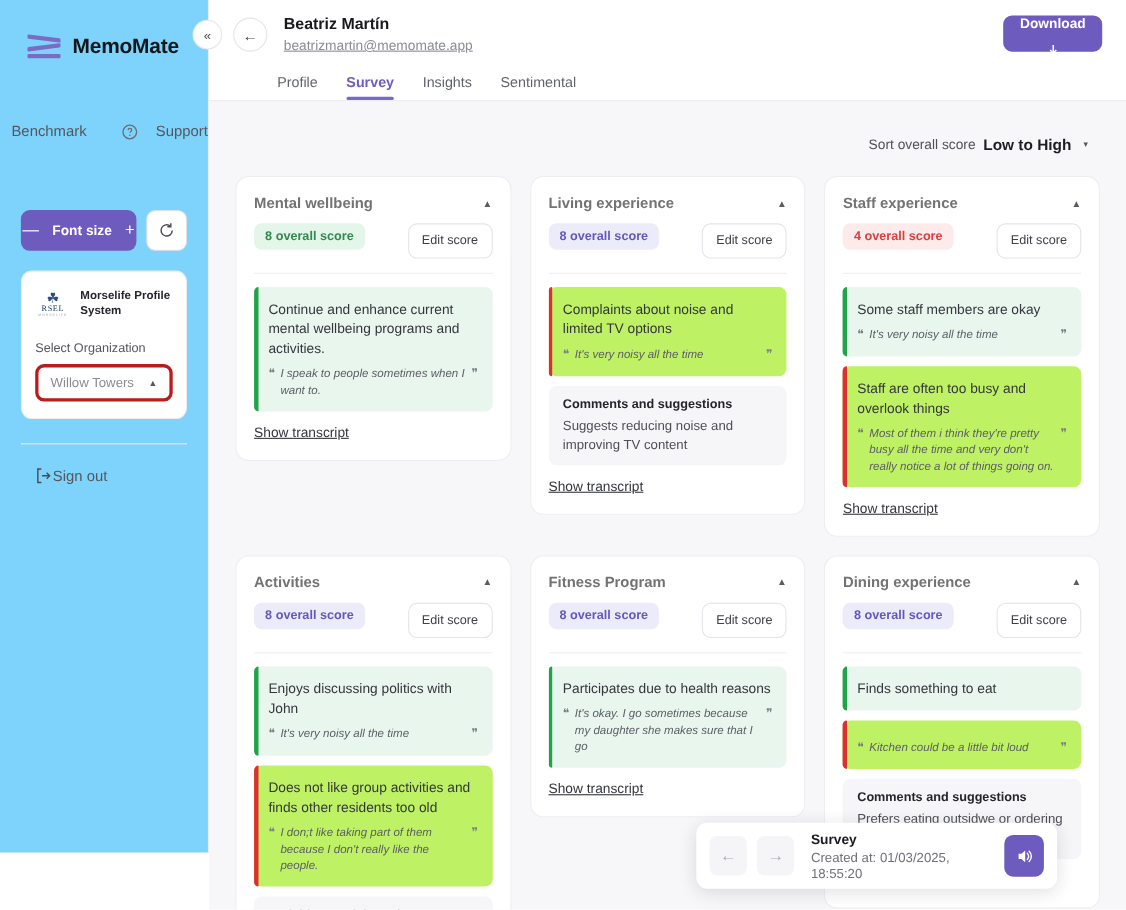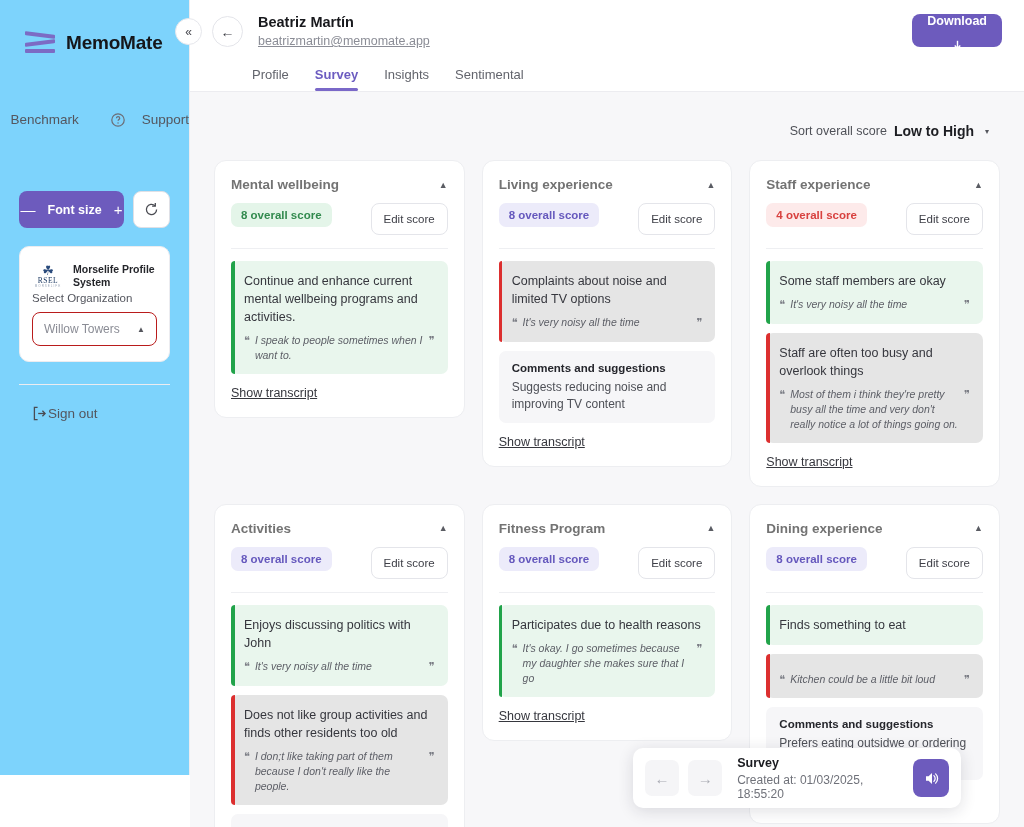--- a/index.html
+++ b/index.html
@@ -64,23 +64,23 @@
   .org-head { display: flex; align-items: center; gap: 9px; }
   .org-logo {
     width: 32px; height: 32px; flex: 0 0 32px;
     display: flex; flex-direction: column; align-items: center; justify-content: center;
     line-height: 1;
   }
   .org-logo .fan { font-size: 13px; color: #2a4b7c; }
   .org-logo .rsel { font-size: 7.5px; letter-spacing: .5px; color: #1d3a63; font-family: "Liberation Serif", serif; }
   .org-logo .tiny { font-size: 3px; letter-spacing: 1px; color: #9aa6b8; }
   .org-name { font-size: 10.5px; font-weight: bold; color: #25262b; line-height: 1.28; }
-  .org-sel-label { margin-top: 0; font-size: 11.5px; color: #54565e; }
+  .org-sel-label { margin-top: 19px; font-size: 11.5px; color: #54565e; }
   .org-select {
-    margin-top: 8px; height: 34px; border: 1px solid #b91c1c; border-radius: 8px;
+    margin-top: 8px; height: 34px; border: 3px solid #b91c1c; border-radius: 8px;
     display: flex; align-items: center; justify-content: space-between;
     padding: 0 11px; font-size: 12px; color: #8a8c95; cursor: pointer; background: #fff;
   }
   .org-select .caret { font-size: 8px; color: #55565d; }
 
   .sb-divider { margin: 22px 19px 0 19px; border-top: 1px solid #ececf0; }
   .signout {
     display: flex; align-items: center; 
     padding: 20px 0 0 31px; font-size: 13.5px; color: #54565e; cursor: pointer;
   }
@@ -137,21 +137,21 @@
   }
   .card-sep { border-top: 1px solid #eeeff2; margin: 13px 0 12px 0; }
 
   .note { border-radius: 7px; padding: 11px 13px 11px 13px; margin-bottom: 9px; position: relative; }
   .note::before {
     content: ""; position: absolute; left: 0; top: 0; bottom: 0; width: 3.5px;
     border-radius: 7px 0 0 7px;
   }
   .note.pos { background: #e9f6ed; }
   .note.pos::before { background: #21a34a; }
-  .note.neg { background: #e5e5e5; }
+  .note.neg { background: #bef264; }
   .note.neg::before { background: #dc2f2f; }
   .note-text { font-size: 12.5px; color: #35363d; line-height: 1.45; }
   .note-quote {
     margin-top: 7px; font-size: 10.5px; font-style: italic; color: #5c5e66;
     line-height: 1.42; display: flex; gap: 5px;
   }
   .qm { font-style: normal; font-size: 11px; color: #7b7d85; flex: 0 0 auto; }
   .qm.close { margin-left: auto; }
   .note-quote .qtext { flex: 1 1 auto; }
 

